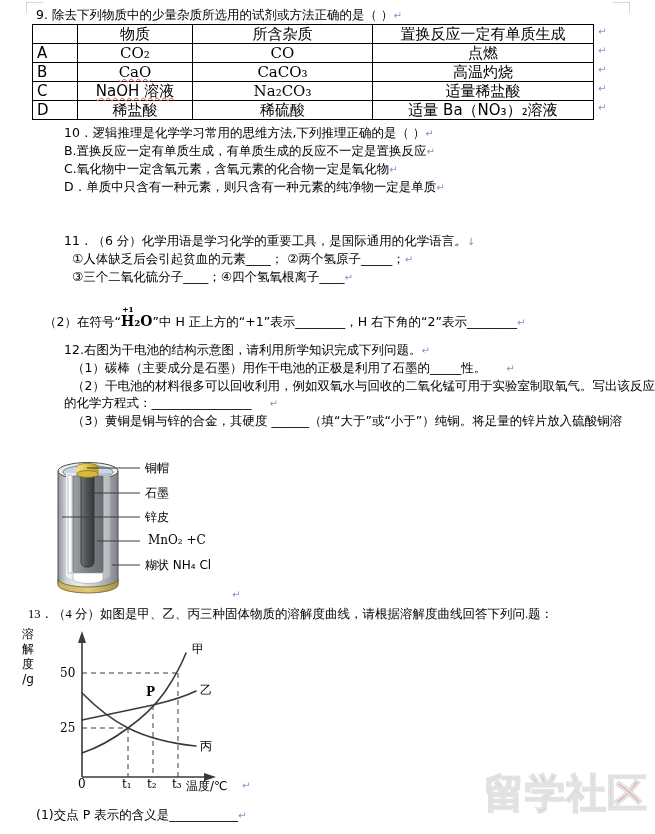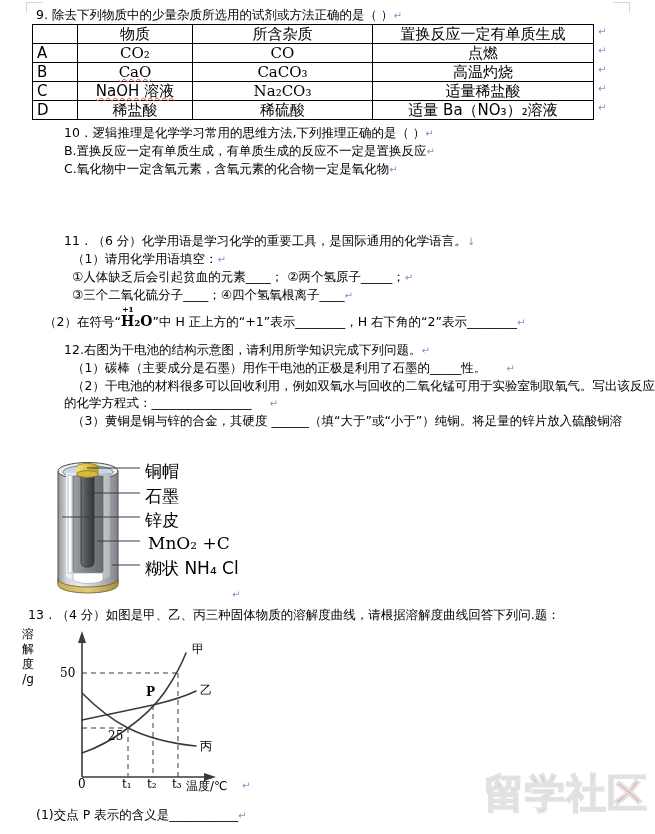--- a/index.html
+++ b/index.html
@@ -101,21 +101,21 @@
   }
 
   
   #battery-figure {
     position: absolute;
     left: 40px; top: 455px;
     width: 300px; height: 150px;
   }
   .bat-label {
     position: absolute;
-    font-size: 17px;
+    font-size: 12px;
     white-space: nowrap;
   }
   .bat-label.serif {
     font-family: "DejaVu Serif", "Liberation Serif", serif;
   }
 
   
   #solubility-chart {
     position: absolute;
     left: 20px; top: 625px;
@@ -216,28 +216,28 @@
   <div class="tblock" style="top:124px">
     <div class="q-line">
       <span>10．逻辑推理是化学学习常用的思维方法,下列推理正确的是（  ）</span><span class="pilcrow">↵</span>
     </div>
     <div class="q-line">
       <span>B.置换反应一定有单质生成，有单质生成的反应不一定是置换反应</span><span class="pilcrow">↵</span>
     </div>
     <div class="q-line">
       <span>C.氧化物中一定含氧元素，含氧元素的化合物一定是氧化物</span><span class="pilcrow">↵</span>
     </div>
+    <div class="q-line">
+      <span>D．单质中只含有一种元素，则只含有一种元素的纯净物一定是单质</span><span class="pilcrow">↵</span>
+    </div>
   </div>
 
   <div class="tblock" style="top:232px">
     <div class="q-line">
       <span>11．（6 分）化学用语是学习化学的重要工具，是国际通用的化学语言。</span><span class="pilcrow">↓</span>
-    </div>
-    <div class="q-line indent1">
-      <span>（1）请用化学用语填空：</span><span class="pilcrow">↵</span>
     </div>
     <div class="q-line indent1">
       <span>①人体缺乏后会引起贫血的元素____；  ②两个氢原子_____；</span><span class="pilcrow">↵</span>
     </div>
     <div class="q-line indent1">
       <span>③三个二氧化硫分子____；④四个氢氧根离子____</span><span class="pilcrow">↵</span>
     </div>
   </div>
 
   <div class="q-line" style="position:absolute; left:44px; top:313px;">
@@ -330,21 +330,21 @@
     </svg>
 
     <div class="bat-label" style="left:105px; top:5px;">铜帽</div>
     <div class="bat-label" style="left:105px; top:30px;">石墨</div>
     <div class="bat-label" style="left:105px; top:54px;">锌皮</div>
     <div class="bat-label serif" style="left:108px; top:78px;">MnO₂ +C</div>
     <div class="bat-label" style="left:105px; top:102px;">糊状 NH₄ Cl</div>
     <span class="pilcrow" style="position:absolute; left:192px; top:134px;">↵</span>
   </div>
 
-  <div class="q-line" style="position:absolute; left:28px; top:606px;">
+  <div class="q-line" style="position:absolute; left:28px; top:606px;font-family:Liberation Serif, serif;">
     <span>13．（4 分）如图是甲、乙、丙三种固体物质的溶解度曲线，请根据溶解度曲线回答下列问.题：</span>
   </div>
 
   <div id="solubility-chart">
     <div class="ch-axis-y-title">
       <div>溶</div>
       <div>解</div>
       <div>度</div>
       <div>/g</div>
     </div>
@@ -365,21 +365,21 @@
 
       <path d="M62,128 C80,122 96,112 108,103 C122,93 134,82 144,68 C152,56 158,48 166,28" fill="none" stroke="#3a3a3a" stroke-width="1.6" stroke-linecap="round"></path>
 
       <path d="M62,95 C82,91 104,86 133,80 C150,76 164,72 176,66" fill="none" stroke="#3a3a3a" stroke-width="1.6" stroke-linecap="round"></path>
 
       <path d="M62,68 C78,84 94,96 108,103 C126,112 146,118 176,121" fill="none" stroke="#3a3a3a" stroke-width="1.6" stroke-linecap="round"></path>
     </svg>
 
     
     <div class="ch-text serif" style="left:40px; top:41px;">50</div>
-    <div class="ch-text serif" style="left:40px; top:104px;margin-left:48px;">25</div>
+    <div class="ch-text serif" style="left:40px; top:96px;">25</div>
 
     
     <div class="ch-text serif" style="left:58px;  top:152px;">0</div>
     <div class="ch-text serif" style="left:102px; top:152px;">t₁</div>
     <div class="ch-text serif" style="left:127px; top:152px;">t₂</div>
     <div class="ch-text serif" style="left:152px; top:152px;">t₃</div>
     <div class="ch-text" style="left:166px; top:153px;">温度/℃</div>
 
     
     <div class="ch-text" style="left:172px; top:16px;">甲</div>

